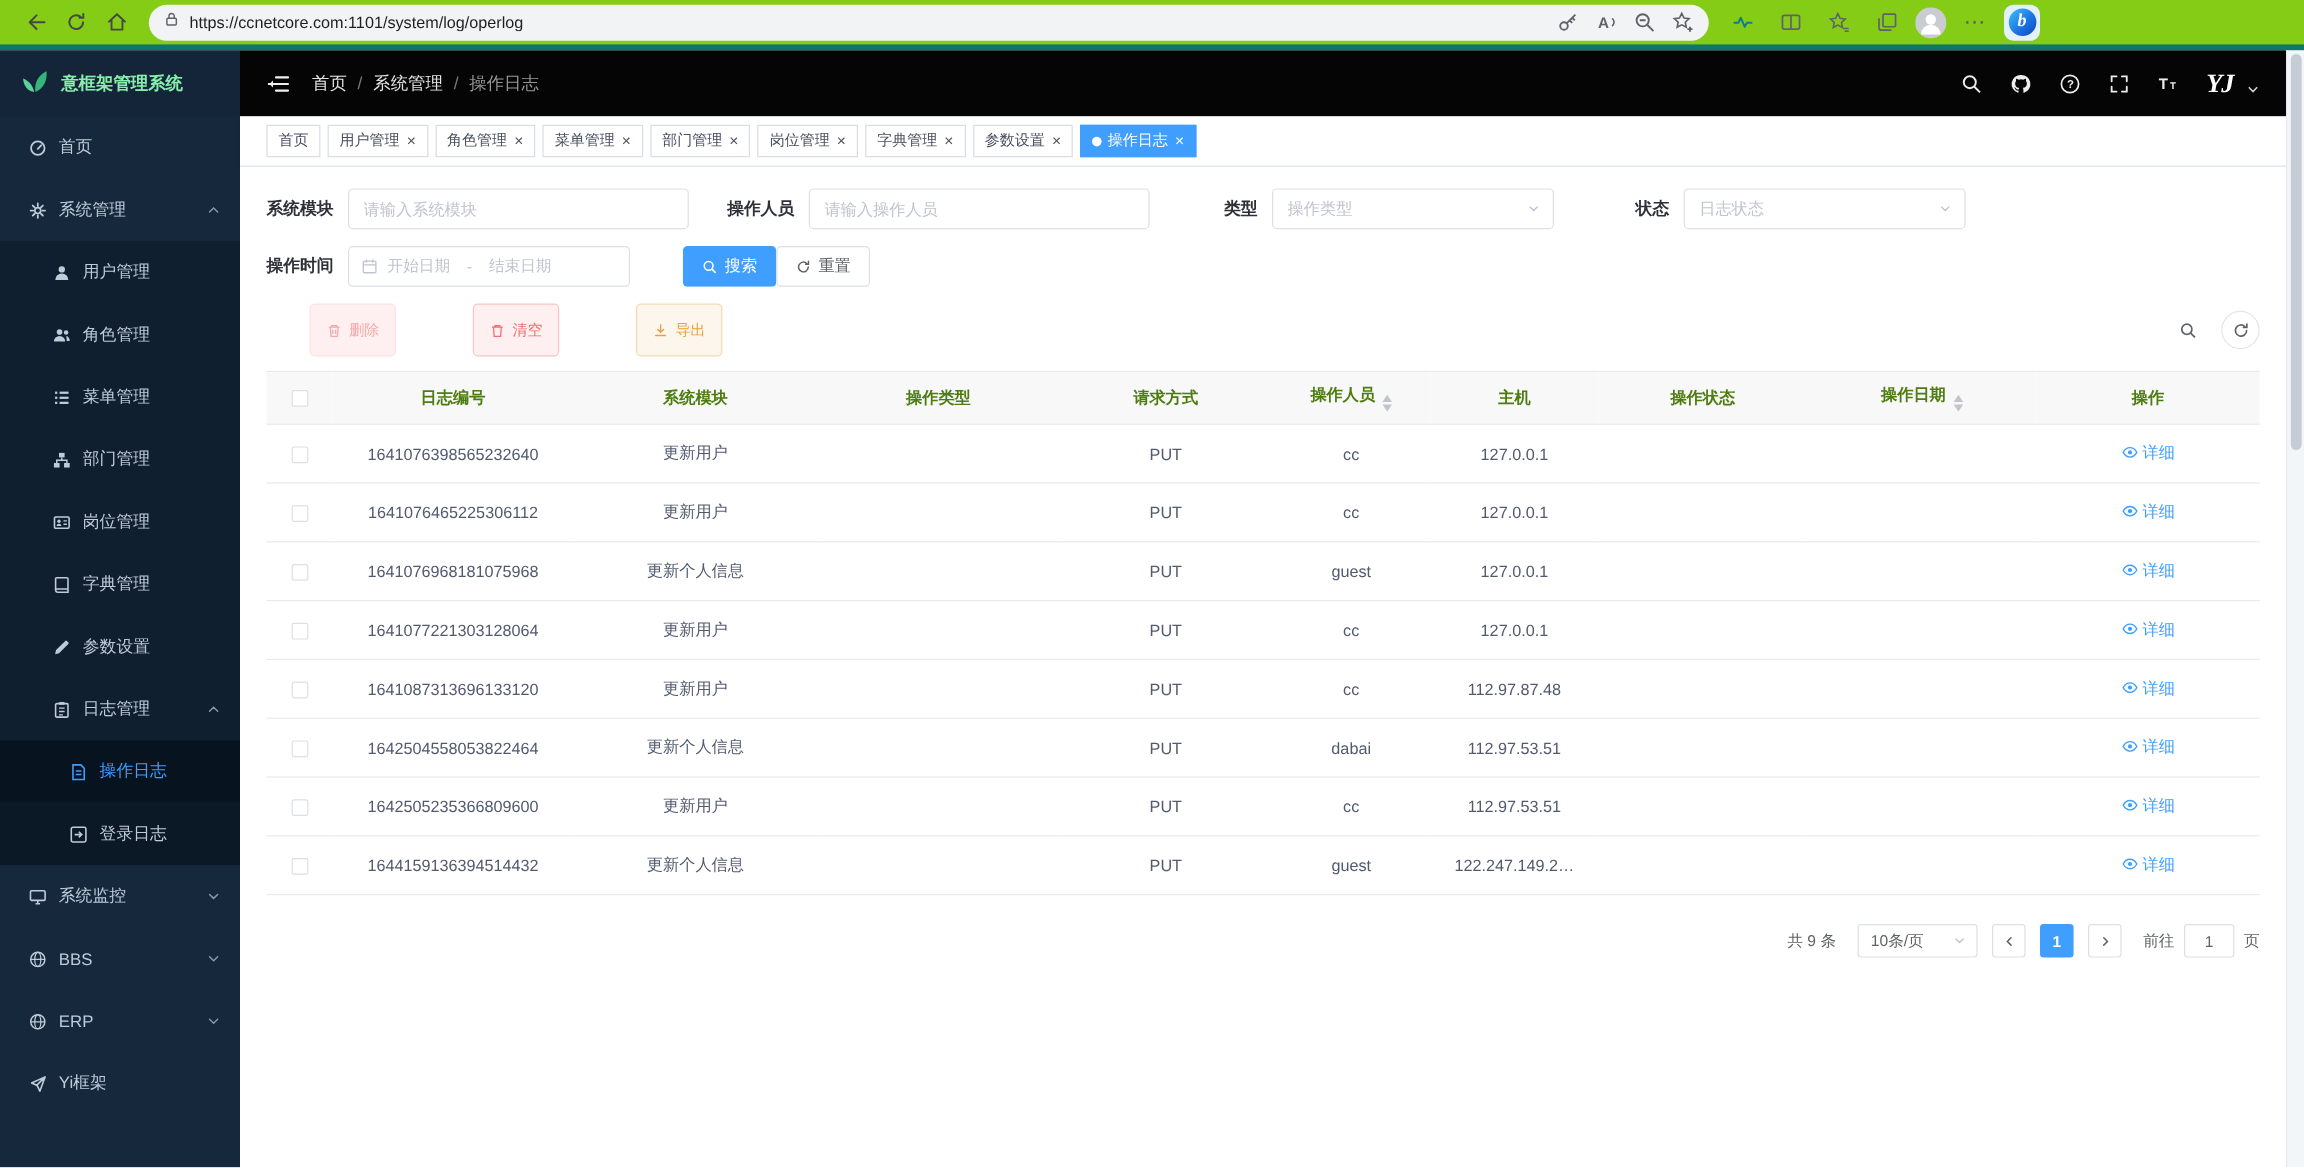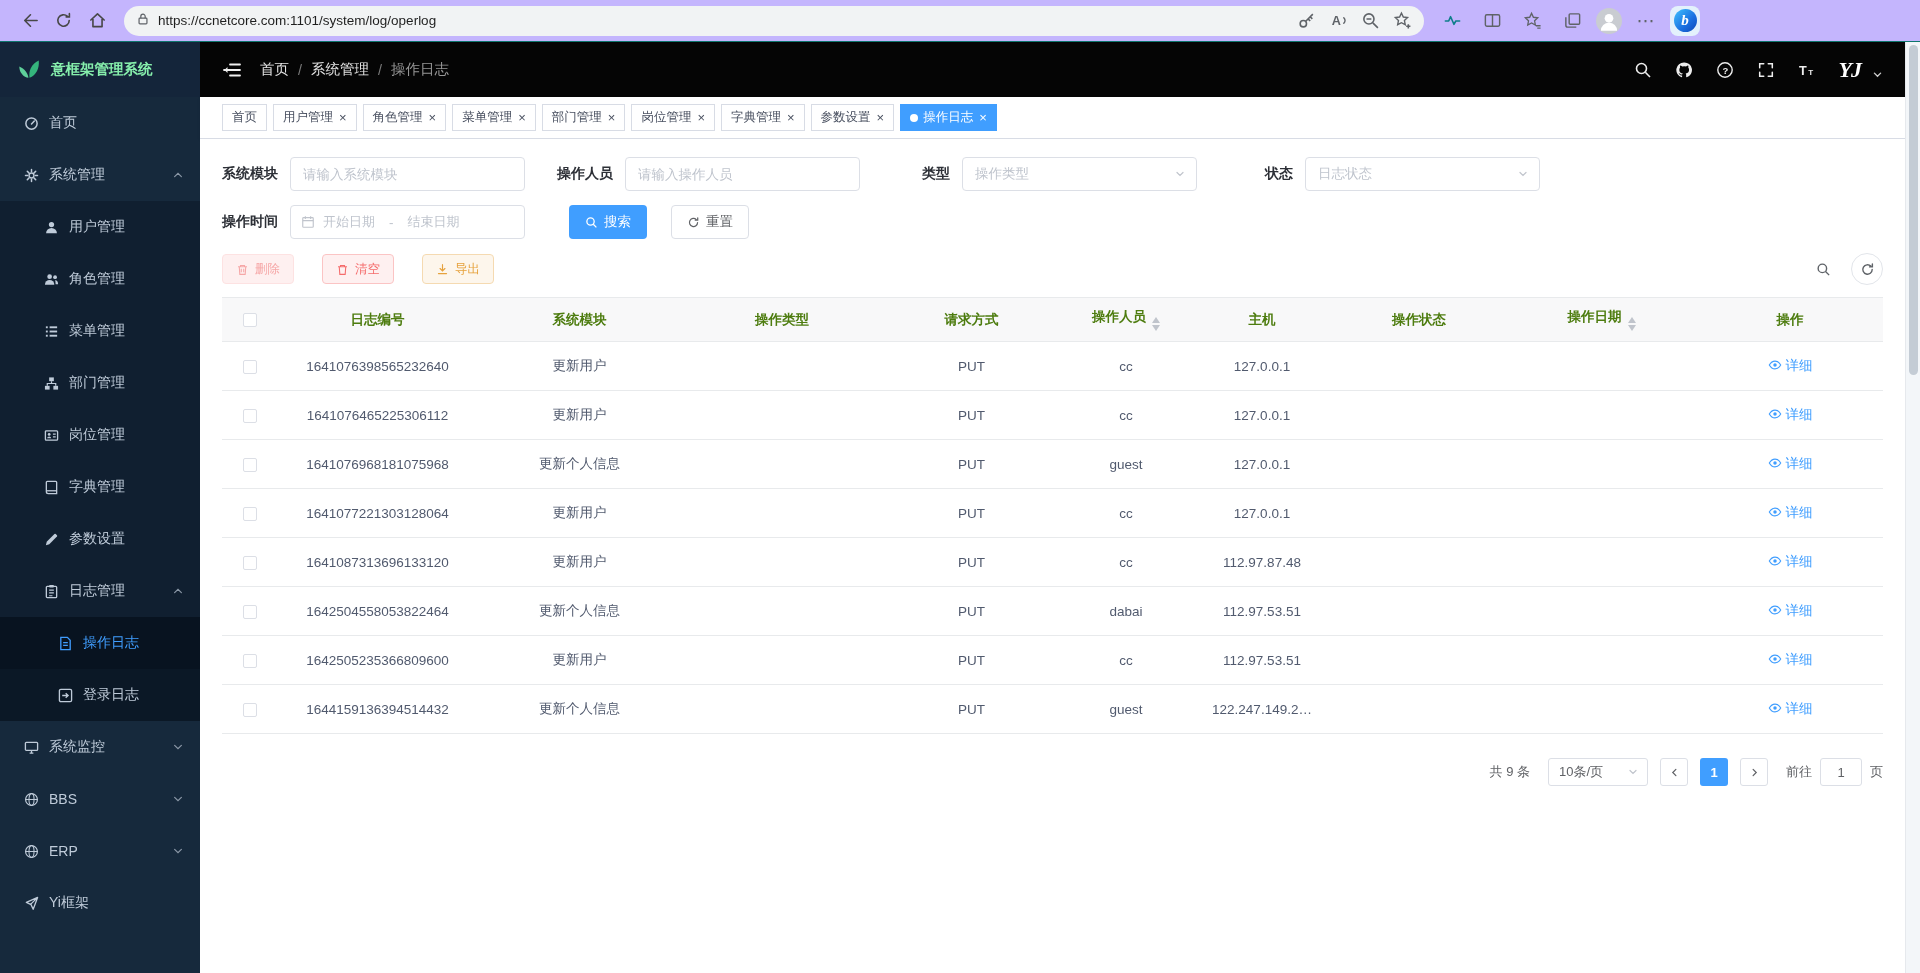--- a/index.html
+++ b/index.html
@@ -1,21 +1,21 @@
 <!DOCTYPE html>
 <html><head>
 <meta charset="utf-8">
 <style>
   * { box-sizing: border-box; margin: 0; padding: 0; }
   html,body { width:1920px; height:973px; }
   body { font-family:"Liberation Sans","DejaVu Sans",sans-serif; background:#fff; overflow:hidden; }
   .screen { width:1920px; height:973px; position:relative; background:#fff; overflow:hidden; }
 
   
-  .chrome { height:42px; display:flex; align-items:center; padding:0 23px 0 12px; background:#c4b5fd; border-bottom:1px solid #0f766e; }
+  .chrome { height:42px; display:flex; align-items:center; padding:0 23px 0 12px; background:#84cc16; border-bottom:5px solid #0f766e; }
   .chrome-btn { width:34px; height:34px; display:flex; align-items:center; justify-content:center; color:#474747; border-radius:6px; cursor:pointer; flex:0 0 auto; }
   .chrome-btn svg, .chrome-icon svg { width:19px; height:19px; }
   .url-bar { flex:0 1 1300px; height:30px; background:#f1f3f4; border-radius:15px; display:flex; align-items:center; padding:0 8px 0 12px; margin:0 10px; color:#5f6368; }
   .url-bar .lock svg { width:14px; height:14px; }
   .url-text { flex:1; font-size:13.5px; color:#1f1f1f; margin-left:8px; white-space:nowrap; overflow:hidden; }
   .url-icons { display:flex; align-items:center; gap:4px; }
   .url-icons .chrome-icon { width:28px; height:28px; }
   .chrome-icon { width:32px; height:34px; display:flex; align-items:center; justify-content:center; color:#5f6368; cursor:pointer; flex:0 0 auto; }
   .chrome-right { display:flex; align-items:center; gap:8px; margin-left:2px; }
   .chrome-avatar { width:26px; height:26px; display:flex; cursor:pointer; }
@@ -66,38 +66,38 @@
   .tab.active { background:#409eff; border-color:#409eff; color:#fff; }
   .tab-dot { width:8px; height:8px; border-radius:50%; background:#fff; display:inline-block; }
   .tab-close { font-size:13px; line-height:1; margin-left:1px; cursor:pointer; }
 
   
   .content { flex:1; background:#fff; padding:18px 22px 0; overflow:hidden; position:relative; }
   .filter-row { display:flex; align-items:center; margin-bottom:14px; }
   .f-group { display:flex; align-items:center; }
   .f-label { font-size:14px; font-weight:700; color:#2d3037; margin-right:12px; white-space:nowrap; }
   .f-input, .f-select, .f-date { height:34px; border:1px solid #dcdfe6; border-radius:4px; background:#fff; font-size:13.5px; color:#606266; }
-  .f-input { width:235px; padding:0 12px; outline:none; font-family:inherit; }
+  .f-input { width:284px; padding:0 12px; outline:none; font-family:inherit; }
   .f-input::placeholder { color:#bfc4cd; }
   .f-select { width:235px; display:flex; align-items:center; justify-content:space-between; padding:0 10px 0 12px; cursor:pointer; }
   .ph { color:#bfc4cd; }
   .sel-caret { display:flex; color:#c0c4cc; }
   .sel-caret svg { width:12px; height:12px; }
   .f-date { width:235px; display:flex; align-items:center; padding:0 10px; gap:8px; }
   .f-date .cal { display:flex; color:#c0c4cc; }
   .f-date .cal svg { width:14px; height:14px; }
   .f-date .ph { font-size:13px; }
   .f-date .sep { color:#bfc4cd; margin:0 6px; }
   .btn { height:34px; border-radius:4px; font-size:13.5px; display:inline-flex; align-items:center; gap:6px; padding:0 15px; cursor:pointer; border:1px solid transparent; white-space:nowrap; font-family:inherit; }
   .btn svg { width:13px; height:13px; }
   .btn-primary { background:#409eff; color:#fff; }
   .btn-default { background:#fff; border-color:#dcdfe6; color:#606266; }
 
   .toolbar { display:flex; align-items:center; margin:10px 0 12px; }
-  .btn-sm { height:30px; padding:0 13px; font-size:12.5px; border-radius:4px; margin-right:28px; }
+  .btn-sm { height:44px; padding:0 13px; font-size:12.5px; border-radius:4px; margin-right:28px;margin-left:36px; }
   .btn-danger-disabled { background:#fef0f0; color:#f6a7a7; border:1px solid #fde2e2; cursor:not-allowed; }
   .btn-danger-plain { background:#fef0f0; color:#f56c6c; border:1px solid #fbc4c4;justify-content:center; }
   .btn-warning-plain { background:#fdf6ec; color:#e6a23c; border:1px solid #f5dab1; }
   .toolbar-right { margin-left:auto; display:flex; align-items:center; gap:12px; }
   .tool-circle { width:32px; height:32px; border-radius:50%; border:1px solid #e2e5ea; display:flex; align-items:center; justify-content:center; color:#5f6368; cursor:pointer; background:#fff; }
   .tool-circle svg { width:15px; height:15px; }
 
   
   table.log-table { width:100%; border-collapse:collapse; table-layout:fixed; }
   .log-table th { background:#f8f8f9; color:#4d7c0f; font-weight:700; font-size:13.5px; height:44px; border-top:1px solid #e8eaec; border-bottom:1px solid #e8eaec; text-align:center; }
@@ -555,21 +555,21 @@
                   <svg viewBox="0 0 16 16" fill="none" stroke="currentColor" stroke-width="1.3">
                     <rect x="2" y="3" width="12" height="11" rx="1"></rect>
                     <path d="M2 6.5h12M5 1.5v3M11 1.5v3"></path>
                   </svg>
                 </span>
               <span class="ph">开始日期</span>
               <span class="sep">-</span>
               <span class="ph">结束日期</span>
             </div>
           </div>
-          <button class="btn btn-primary" style="margin-right:24px">
+          <button class="btn btn-primary" style="">
             <svg viewBox="0 0 16 16" fill="none" stroke="currentColor" stroke-width="1.6">
                 <circle cx="6.8" cy="6.8" r="4.5"></circle>
                 <path d="M10.2 10.2 14 14"></path>
               </svg>
             <span>搜索</span>
           </button>
           <button class="btn btn-default">
             <svg viewBox="0 0 16 16" fill="none" stroke="currentColor" stroke-width="1.5" stroke-linecap="round">
                 <path d="M13 8A5 5 0 1 1 11.5 4.4M13.2 2.2v3h-3"></path>
               </svg>

